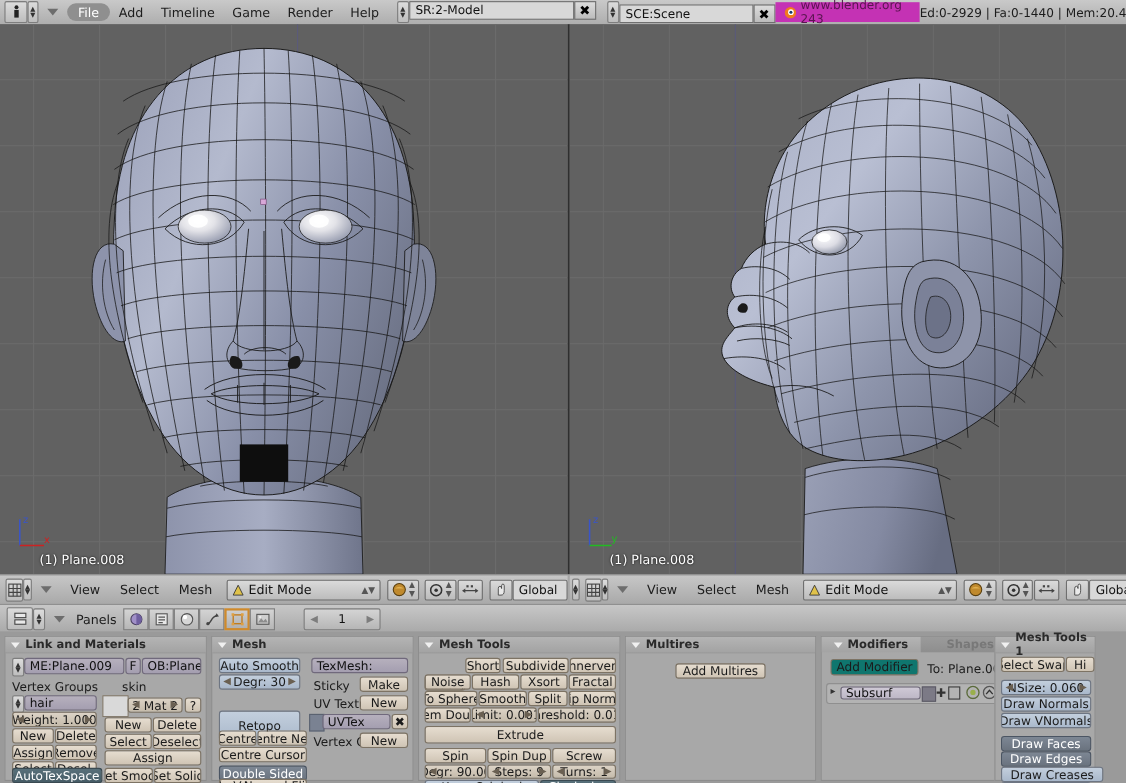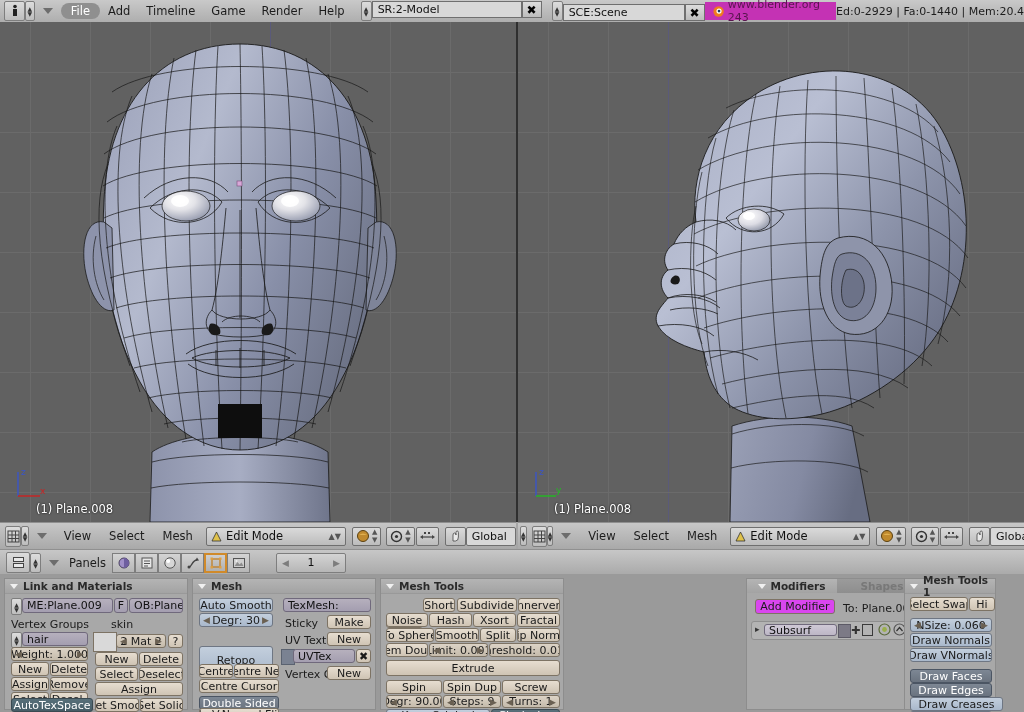--- a/index.html
+++ b/index.html
@@ -865,33 +865,42 @@
           <span class="lt">◀</span>
             <span>Turns: 1</span>
             <span class="gt">▶</span>
         </div>
 
         <div class="btn blue" style="position:absolute;left:5px;top:115px;width:104px;height:13px;">Keep Original</div>
         <div class="btn teal" style="position:absolute;left:110px;top:115px;width:69px;height:13px;">Clockwise</div>
       </div>
     </div>
 
+    <div class="panel" style="left:568px; width:174px;">
+      <div class="panel-title">
+        <span class="tri"></span>
+        <span>Multires</span>
+      </div>
+      <div class="panel-body">
+        <div class="btn" style="position:absolute;left:45px;top:9px;width:82px;height:14px;">Add Multires</div>
+      </div>
+    </div>
 
     <div class="panel" style="left:746px; width:182px;">
       <div class="tabhdr">
         <div class="tab on">
           <span class="tri"></span>
           <span>Modifiers</span>
         </div>
         <div class="tab off">
           <span>Shapes</span>
         </div>
       </div>
       <div class="panel-body">
-        <div class="btn" style="position:absolute;left:8px;top:6px;width:80px;height:15px;background:#d946ef;">Add Modifier</div>
+        <div class="btn" style="position:absolute;left:8px;top:6px;width:80px;height:15px;background:#0f766e;">Add Modifier</div>
         <div class="lbl" style="left:96px;top:9px;">To: Plane.008</div>
 
         <div style="position:absolute;left:4px;top:28px;width:174px;height:17px;background:#b3b3b3;border:1px solid #8f8f8f;border-radius:3px;"></div>
         <div style="position:absolute;left:8px;top:31px;font-size:9px;color:#333;">▸</div>
         <div class="field" style="position:absolute;left:17px;top:31px;width:73px;height:12px;background:linear-gradient(#cfc9d6,#bdb7c6);">Subsurf</div>
         <div style="position:absolute;left:91px;top:31px;width:11px;height:12px;background:#7c7a86;border:1px solid #5c5a66;"></div>
         <div style="position:absolute;left:103px;top:31px;width:11px;height:12px;display:flex;align-items:center;justify-content:center;color:#333;font-size:11px;">✚</div>
         <div style="position:absolute;left:115px;top:31px;width:11px;height:12px;border:1.5px solid #3a3a3a;box-sizing:border-box;"></div>
         <svg style="position:absolute;left:131px;top:30px;" width="13" height="13" viewBox="0 0 13 13">
             <circle cx="6.5" cy="6.5" r="5.5" fill="none" stroke="#5a6a3a" stroke-width="1.2"></circle>

